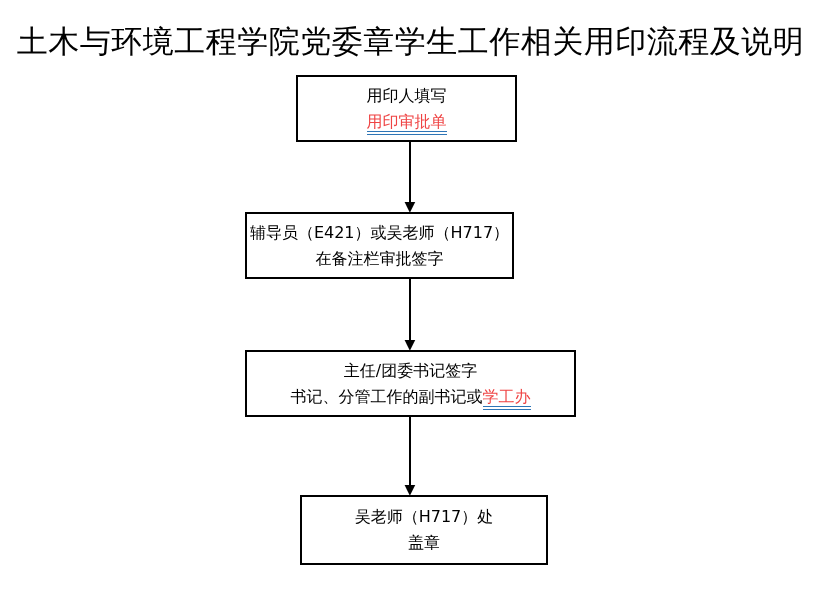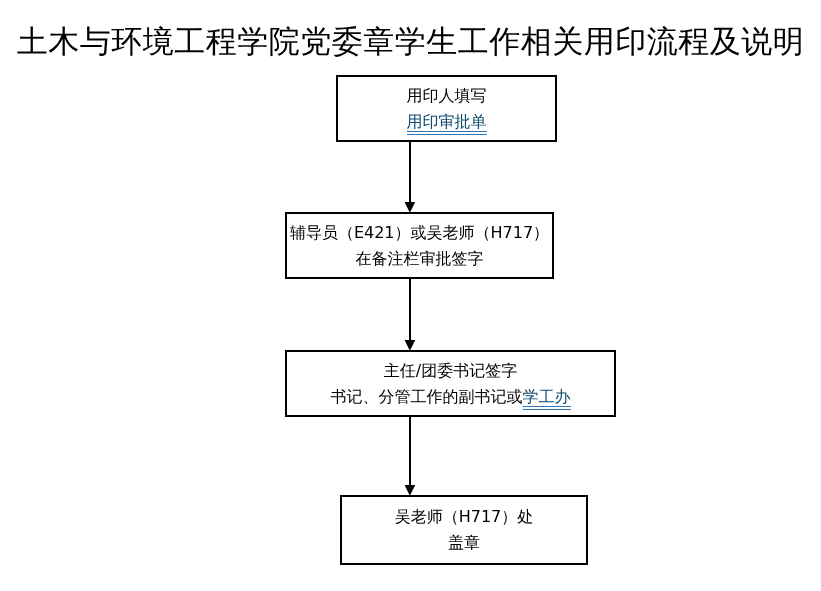--- a/index.html
+++ b/index.html
@@ -33,29 +33,28 @@
     box-sizing: border-box;
     border: 2.5px solid #000000;
     background: #FFFFFF;
     display: flex;
     flex-direction: column;
     justify-content: center;
     align-items: center;
     text-align: center;
     font-size: 16px;
     line-height: 26px;
-    margin-left: 40px;
   }
   .box1 { left: 296px; top: 75px;  width: 221px; height: 67px; }
   .box2 { left: 245px; top: 212px; width: 269px; height: 67px; }
   .box3 { left: 245px; top: 350px; width: 331px; height: 67px; }
   .box4 { left: 300px; top: 495px; width: 248px; height: 70px; }
   .line { white-space: nowrap; }
   .link {
-    color: #0c4a6e;
+    color: #ef4444;
     border-bottom: 4px double #2E75B6;
     padding-bottom: 0px;
     cursor: pointer;
   }
   .arrow {
     position: absolute;
     left: 402px;
     width: 16px;
     display: flex;
     flex-direction: column;

